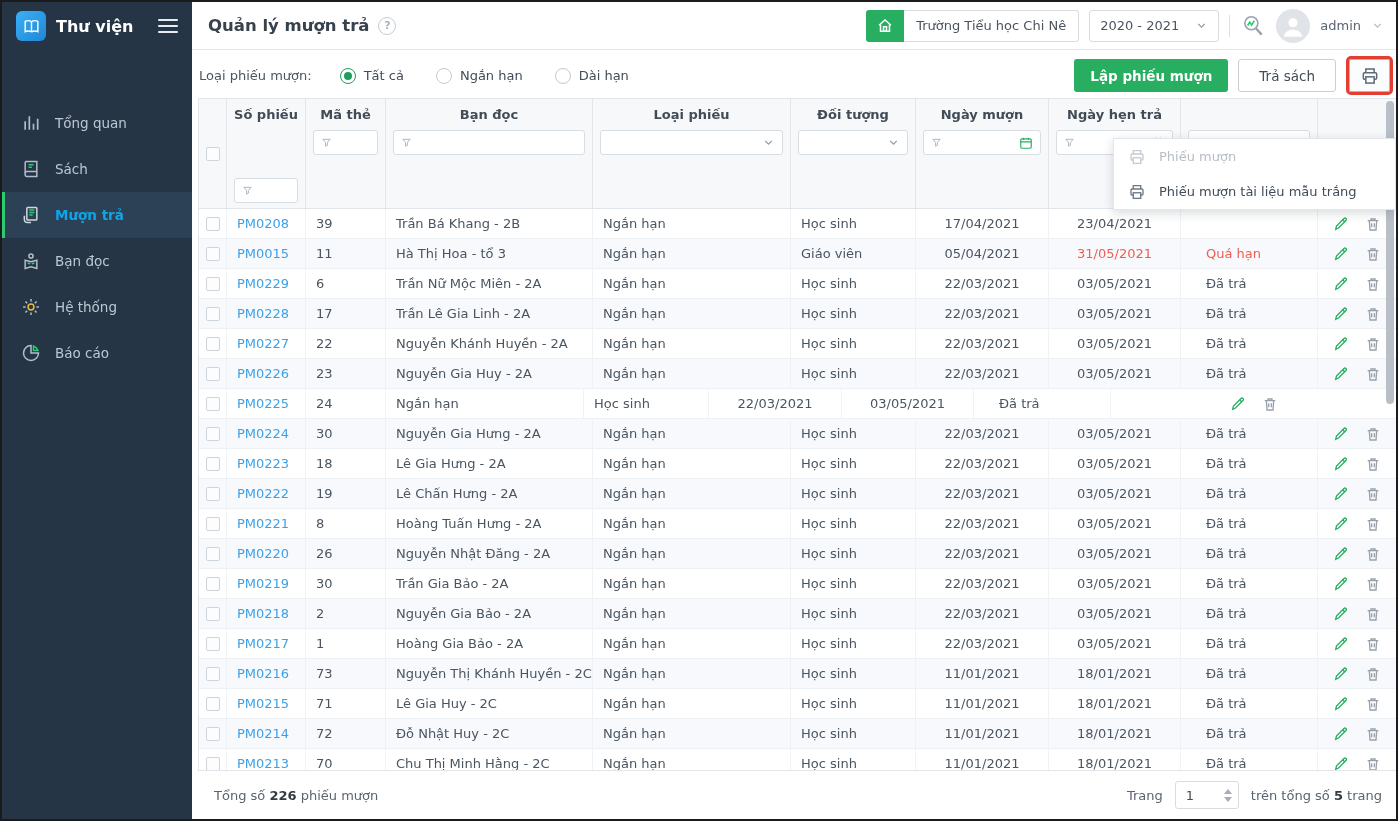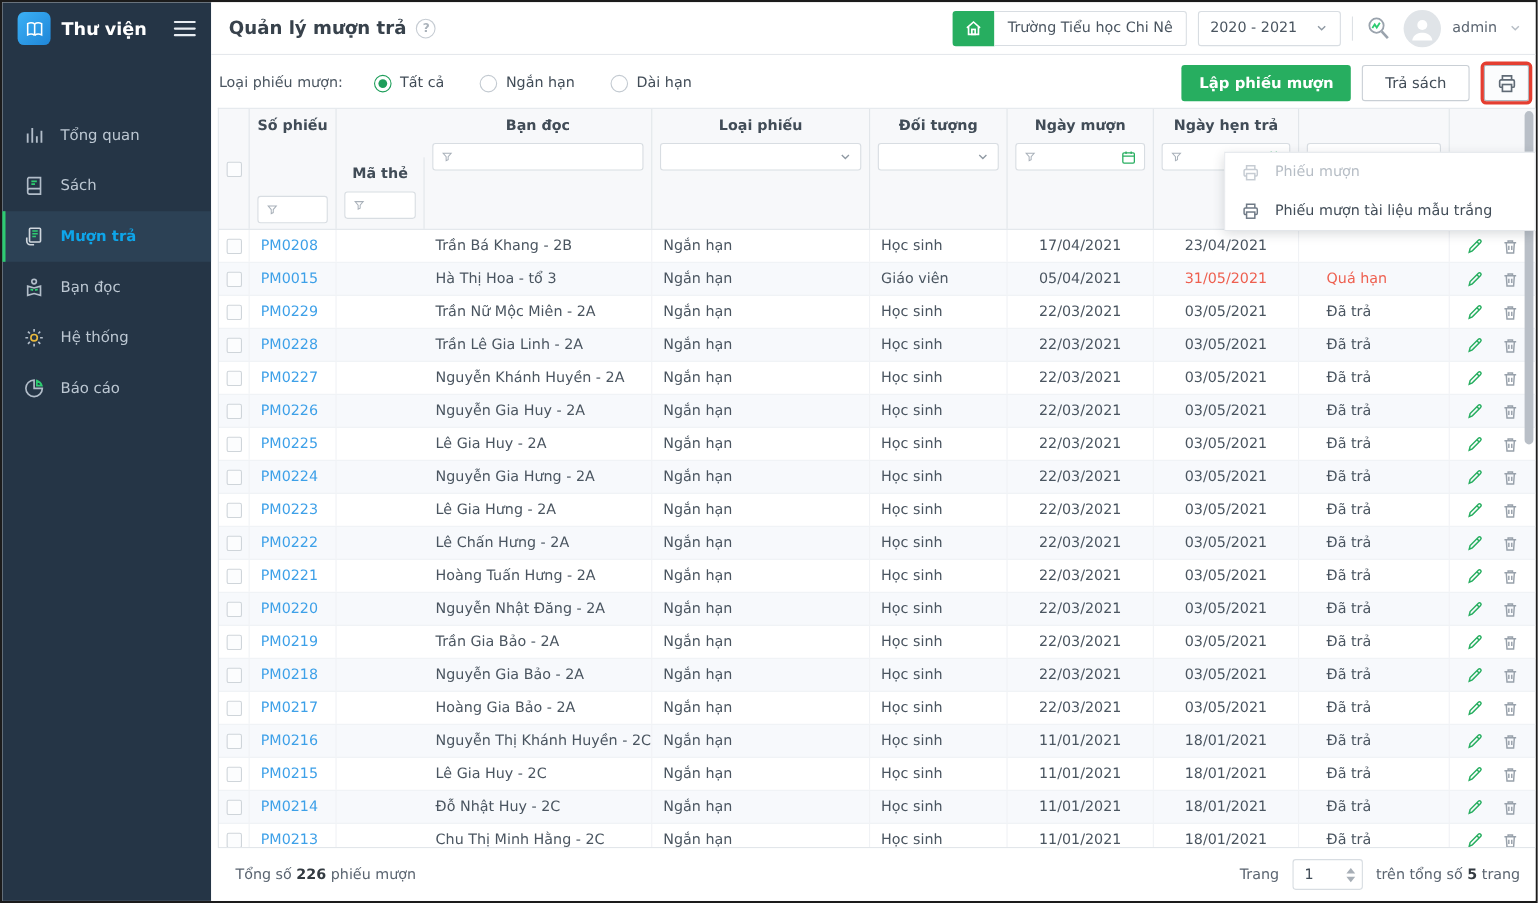--- a/index.html
+++ b/index.html
@@ -53,21 +53,21 @@
   
   .table { margin:6px 0 0 6px; border-top:1px solid #e2e6ea; border-left:1px solid #e2e6ea; flex:1; display:flex; flex-direction:column; font-size:13px; position:relative; min-height:0; }
   .thead { background:#f7f8fa; display:flex; border-bottom:1px solid #e2e6ea; flex-shrink:0; }
   .th { border-right:1px solid #e2e6ea; display:flex; flex-direction:column; flex-shrink:0; }
   .th-title { height:30px; display:flex; align-items:center; justify-content:center; font-weight:700; color:#414c57; cursor:pointer; }
   .th-filter { height:31px; display:flex; align-items:center; padding:0 7px 4px 7px; }
   .f-input { flex:1; height:25px; border:1px solid #d8dde2; border-radius:3px; background:#fff; display:flex; align-items:center; padding:0 7px; gap:5px; cursor:text; }
   .f-select { flex:1; height:25px; border:1px solid #d8dde2; border-radius:3px; background:#fff; display:flex; align-items:center; justify-content:flex-end; padding:0 7px; cursor:pointer; }
   .c-check   { width:28px; }
   .c-sophieu { width:79px;gap:48px; }
-  .c-mathe   { width:80px;margin-top:44px; }
+  .c-mathe   { width:80px; }
   .c-bandoc  { width:207px; }
   .c-loai    { width:198px; }
   .c-doituong{ width:125px; }
   .c-muon    { width:133px; }
   .c-hentra  { width:132px; }
   .c-status  { width:137px; }
   .c-actions { flex:1; }
   .th.c-check { justify-content:center; align-items:center; }
   .tbody { position:relative; flex:1; overflow:hidden; }
   .tr { display:flex; height:30px; border-bottom:1px solid #eef1f4; background:#fff; }
@@ -533,21 +533,20 @@
     </div>
   </div>
             <div class="tr">
     <div class="td c-check">
                 <span class="checkbox"></span>
               </div>
     <div class="td c-sophieu">
                 <a class="link">PM0225</a>
               </div>
     <div class="td c-mathe">24</div>
-    <div class="td c-bandoc">Lê Gia Huy - 2A</div>
     <div class="td c-loai">Ngắn hạn</div>
     <div class="td c-doituong">Học sinh</div>
     <div class="td c-muon center">22/03/2021</div>
     <div class="td c-hentra center">03/05/2021</div>
     <div class="td c-status">Đã trả</div>
     <div class="td c-actions">
       <span class="icon-btn">
         <svg width="16" height="16" viewBox="0 0 24 24" fill="none" stroke="#27ae60" stroke-width="2">
                     <path d="M4 20l1.2-5L16.5 3.7a2.1 2.1 0 0 1 3 3L8.2 18 4 20z"></path>
                     <path d="M14.5 5.7l3 3"></path>

